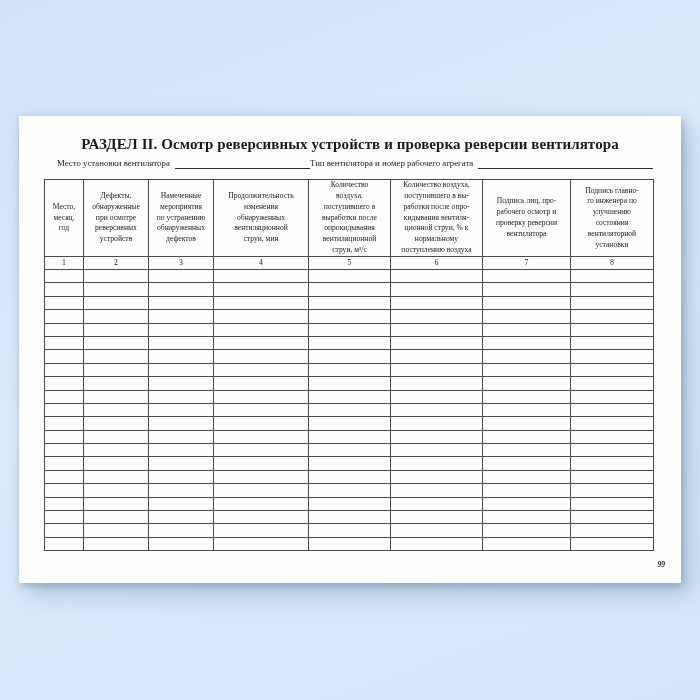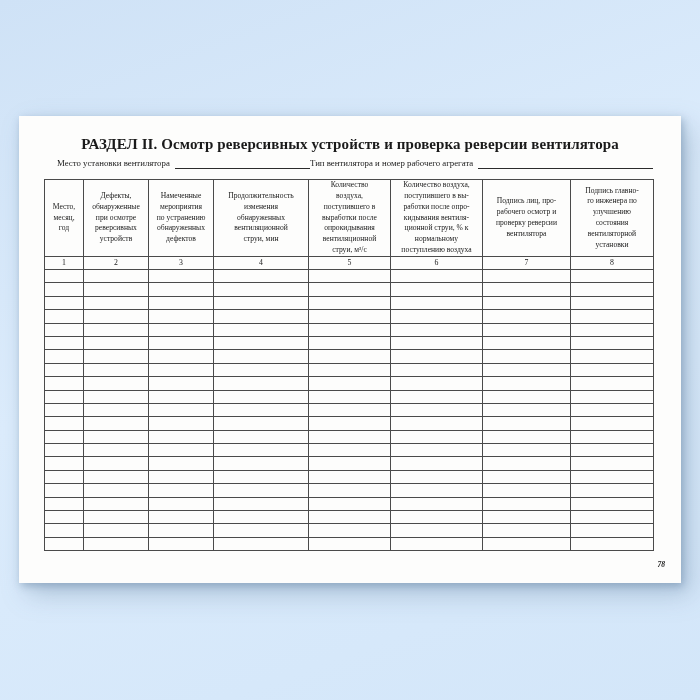--- a/index.html
+++ b/index.html
@@ -336,15 +336,15 @@
           <td></td>
           <td></td>
           <td></td>
           <td></td>
           <td></td>
           <td></td>
         </tr>
         </tbody>
     </table>
 
-    <div class="pagenum">78</div>
+    <div class="pagenum">99</div>
   </div>
 </div>
 
 </body></html>

